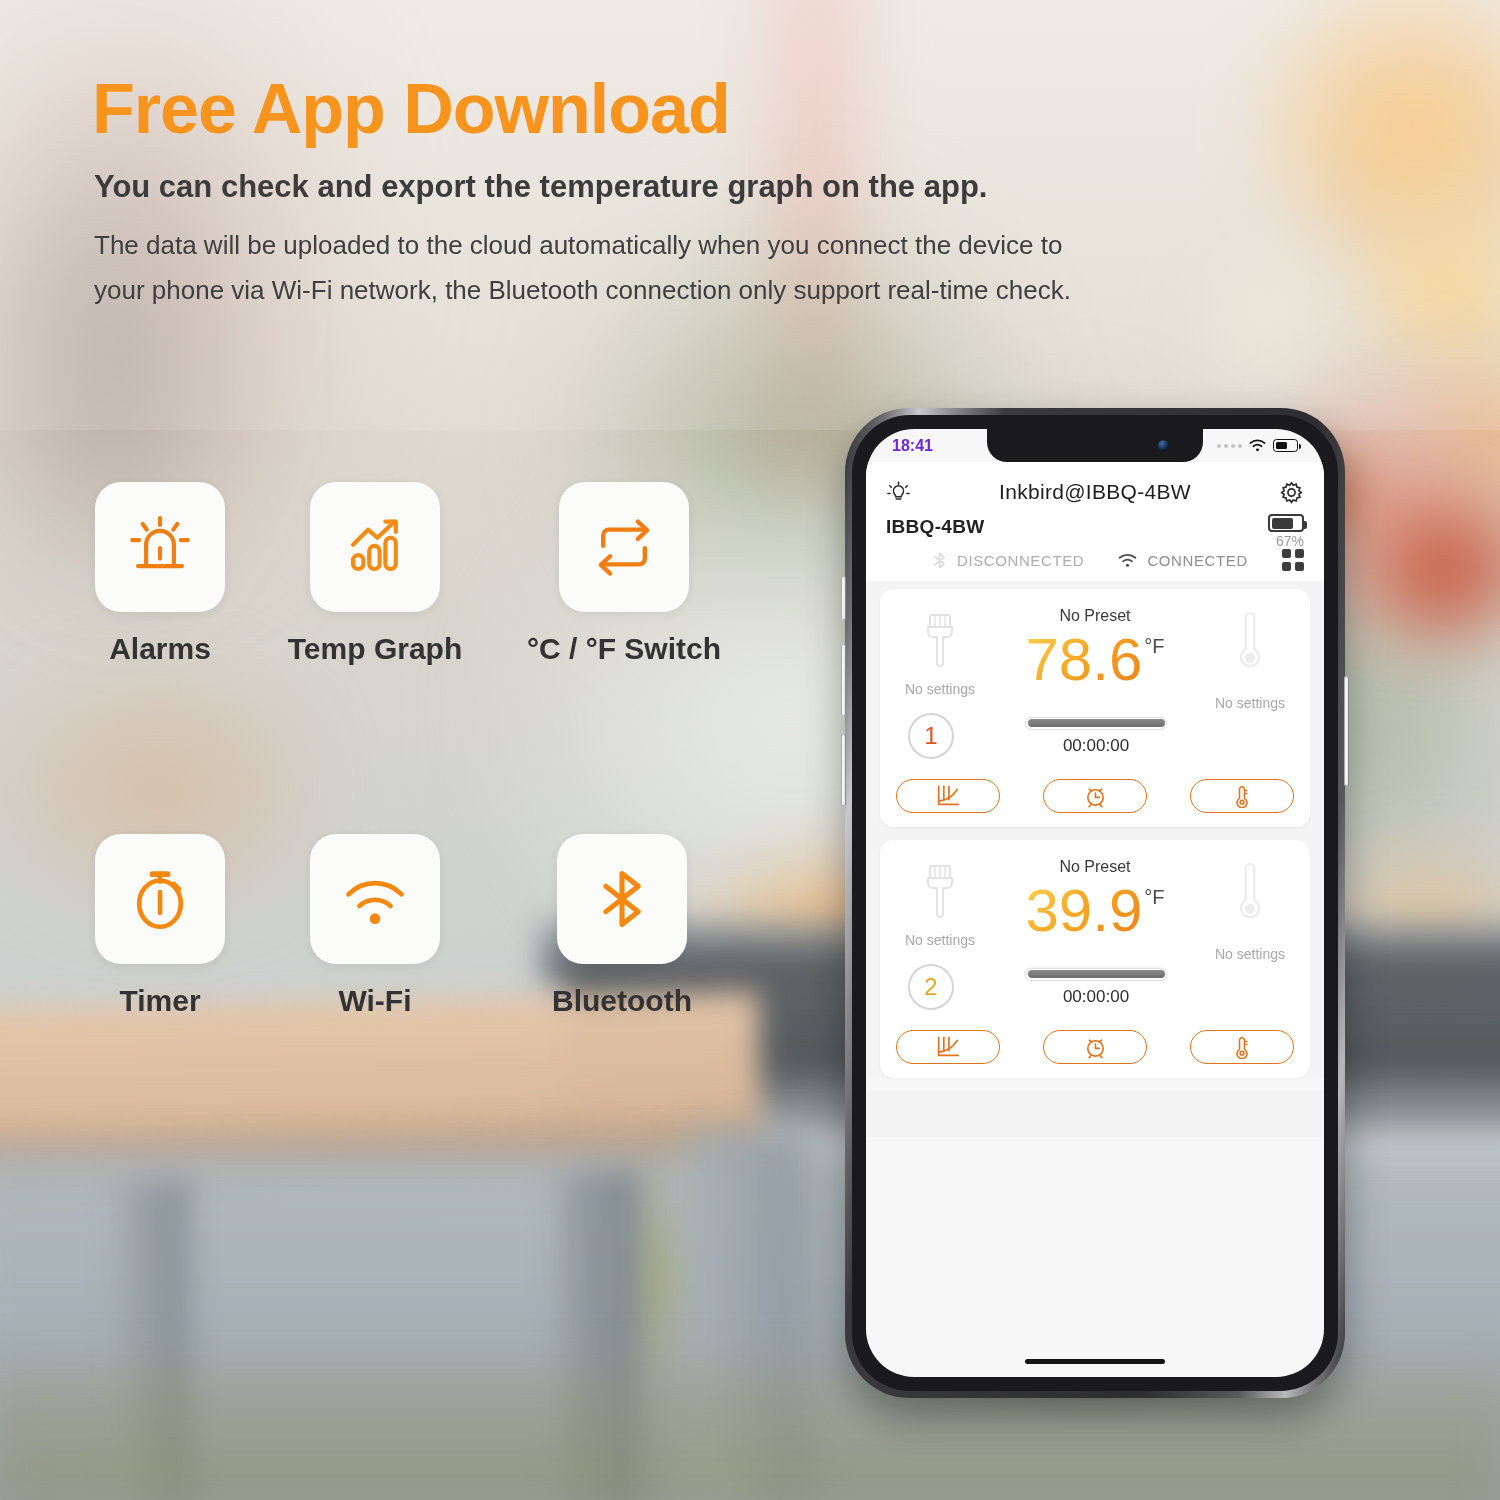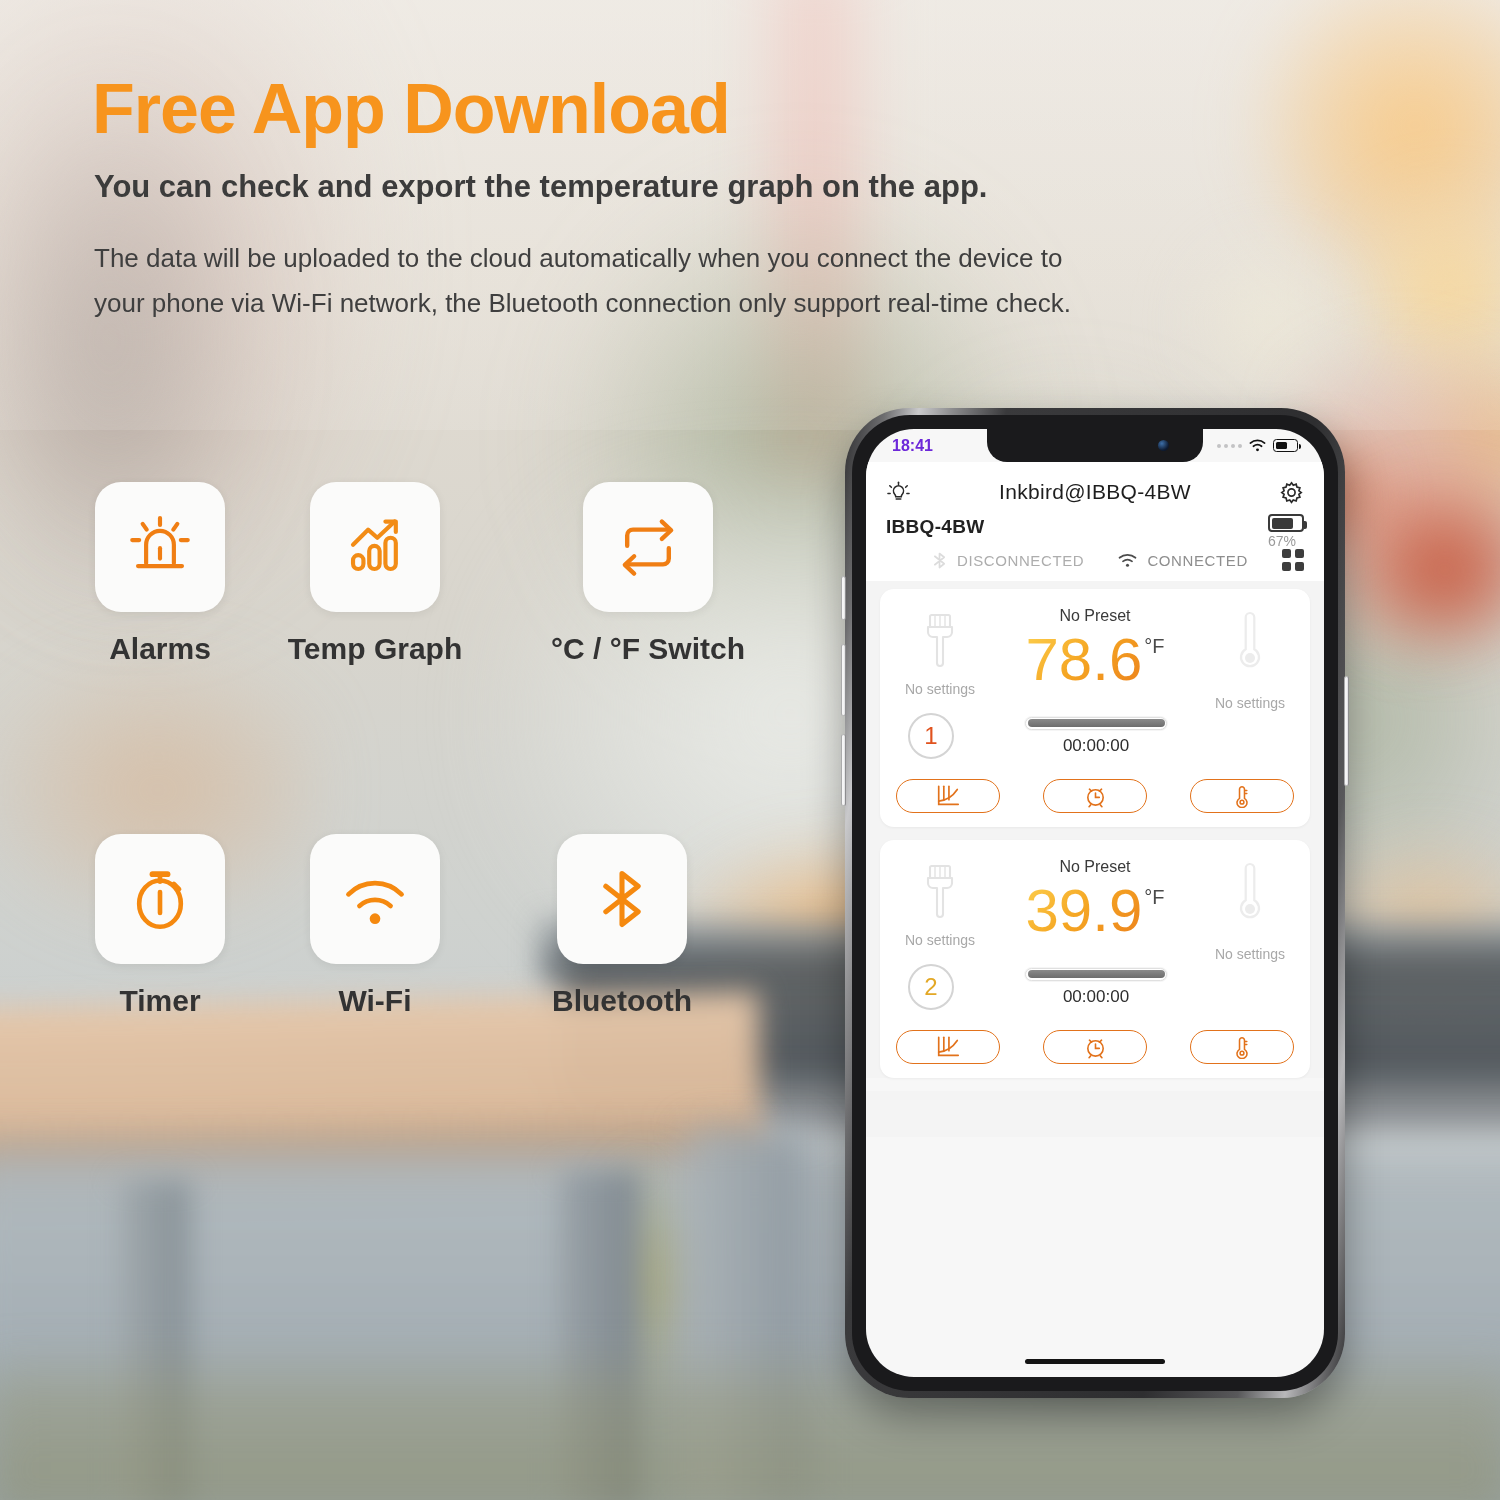--- a/index.html
+++ b/index.html
@@ -128,40 +128,40 @@
     position:absolute; left:92px; top:74px;
     font-size:70px; font-weight:bold; letter-spacing:-1px;
     color:#F7941D; line-height:1;
     font-stretch:condensed;
   }
   #subheadline{
     position:absolute; left:94px; top:168px;
     font-size:31px; font-weight:bold; color:#3c3c3c; line-height:1.25;
   }
   #bodycopy{
-    position:absolute; left:94px; top:236px; width:1010px;
+    position:absolute; left:94px; top:223px; width:1010px;
     font-size:26px; color:#3f3f3f; line-height:1.72;
   }
 
   
   .features{ position:absolute; left:0; top:0; }
   .feature{ position:absolute; width:220px; text-align:center; }
   .tile{
     width:130px; height:130px; margin:0 auto;
     background:#fbfbfa; border-radius:26px;
     display:flex; align-items:center; justify-content:center;
     box-shadow:0 2px 10px rgba(0,0,0,.07);
   }
   .feature .flabel{
     margin-top:20px; font-size:30px; font-weight:bold; color:#333;
     white-space:nowrap;
   }
   .f-alarms  { left:50px;  top:482px; }
   .f-graph   { left:265px; top:482px; }
-  .f-switch  { left:538px; top:482px; }
+  .f-switch  { left:514px; top:482px; }
   .f-timer   { left:50px;  top:834px; }
   .f-wifi    { left:265px; top:834px; }
   .f-bt      { left:512px; top:834px; }
   .f-switch .flabel, .f-bt .flabel { width:270px; margin-left:-25px; }
 
   
   #phone{
     position:absolute; left:845px; top:408px;
     width:500px; height:990px;
   }
@@ -224,21 +224,21 @@
   .batt i{ display:block; height:7.5px; background:#111; border-radius:1.5px; margin-left:1.6px; }
 
   
   .app-head{
     padding:10px 20px 0 20px; background:#fff;
   }
   .row1{ display:flex; align-items:center; justify-content:space-between; height:40px;gap:27px; }
   .app-title{ font-size:21px; color:#1e1e1e; letter-spacing:.3px; }
   .row2{ display:flex; align-items:flex-start; justify-content:space-between; margin-top:2px; }
   .dev-name{ font-size:19px; color:#222; letter-spacing:.3px; padding-top:2px;font-weight:bold; }
-  .batt-block{ text-align:left;margin-left:13px; }
+  .batt-block{ text-align:right;margin-left:13px; }
   .batt-big{
     width:36px; height:18px; border:2px solid #3a3a3a; border-radius:4px;
     position:relative; display:flex; align-items:center; margin:0 auto;
   }
   .batt-big::after{ content:""; position:absolute; right:-5px; top:5px;
     width:3px; height:8px; background:#3a3a3a; border-radius:0 2px 2px 0; }
   .batt-big i{ display:block; height:11px; background:#3a3a3a; border-radius:2px; margin-left:2px; }
   .batt-pct{ font-size:14px; color:#9a9a9a; margin-top:1px; }
   .row3{ display:flex; align-items:center; padding-bottom:10px; }
   .conn{ display:flex; align-items:center; gap:10px; }

